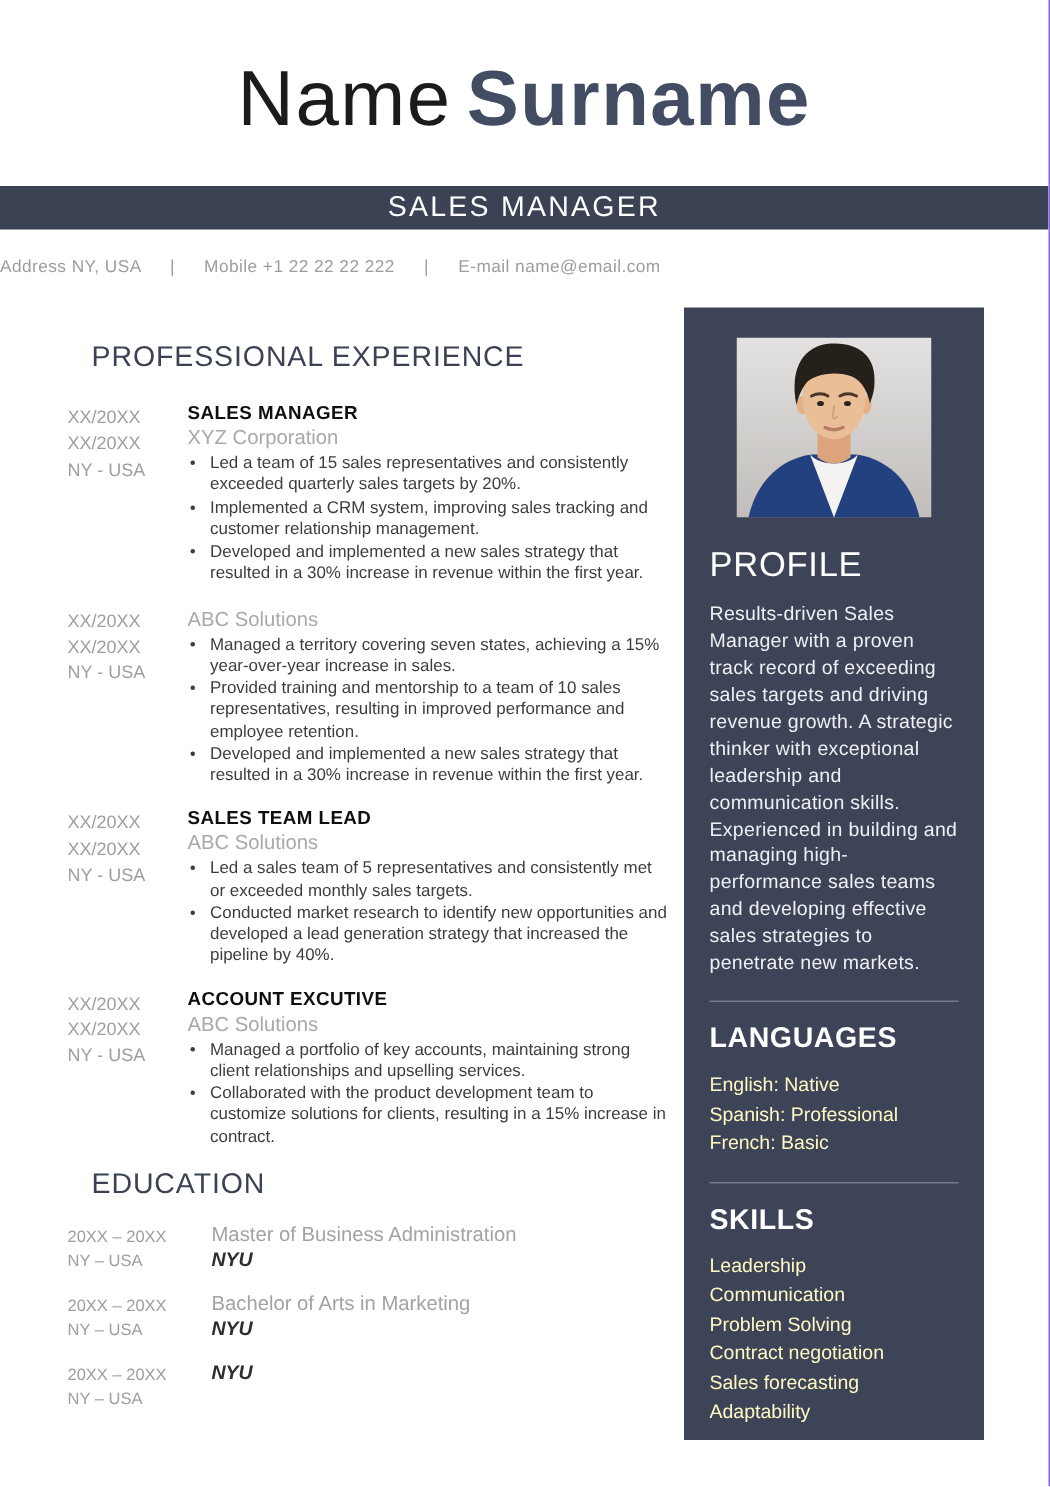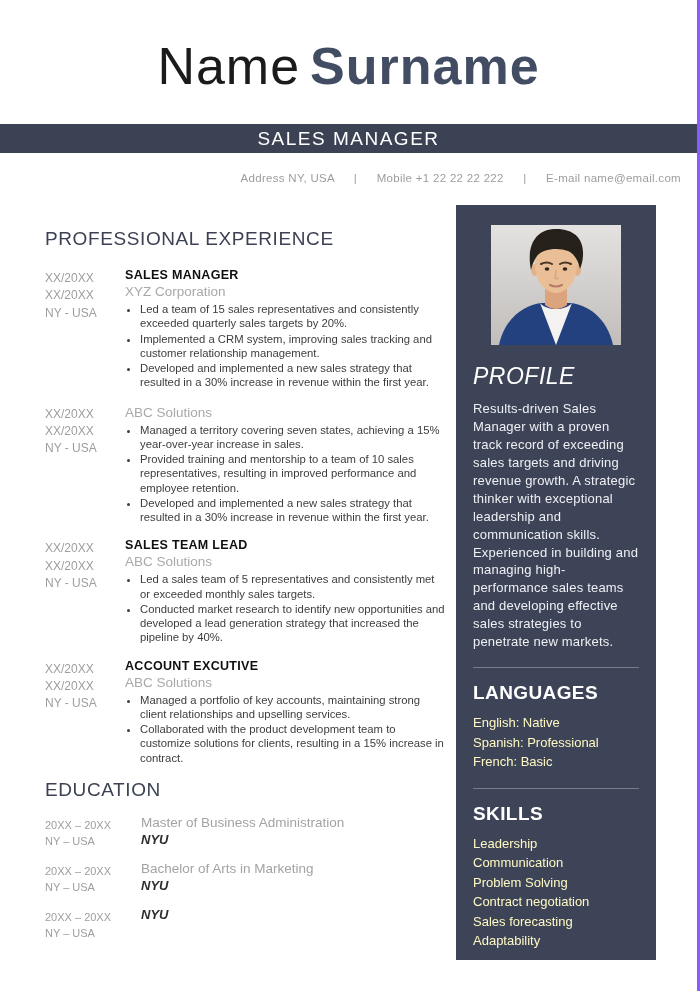--- a/index.html
+++ b/index.html
@@ -1,53 +1,53 @@
 <!DOCTYPE html>
 <html><head>
 <meta charset="utf-8">
 <style>
   html,body{margin:0;padding:0;background:#ffffff;}
   .page{
     position:relative;width:700px;height:991px;background:#ffffff;
     font-family:"Liberation Sans", sans-serif;overflow:hidden;
-    border-right:3px solid #8b5cf6;box-sizing:border-box;
+    border-right:1px solid #8b5cf6;box-sizing:border-box;
   }
   
   .name-block{position:absolute;top:36px;left:0;right:0;text-align:center;font-size:52px;letter-spacing:1px;}
   .name-first{font-weight:300;color:#1b1b1b;}
   .name-last{font-weight:700;color:#424d63;margin-left:10px;}
   .role-banner{
     position:absolute;top:124px;left:0;right:0;height:29px;background:#3b4254;
     color:#ffffff;text-align:center;font-size:19px;line-height:29px;letter-spacing:1.5px;font-weight:400;
   }
-  .contact-row{position:absolute;top:172px;left:0;right:16px;text-align:right;color:#9d9d9d;font-size:11.5px;letter-spacing:0.3px;}
+  .contact-row{position:absolute;top:172px;left:0;right:16px;text-align:left;color:#9d9d9d;font-size:11.5px;letter-spacing:0.3px;}
   .contact-row .sep{margin:0 16px;color:#9d9d9d;}
   
   .left-col{position:absolute;left:45px;top:228px;width:402px;}
-  .section-title{font-size:19px;font-weight:400;color:#3c4254;letter-spacing:0.6px;margin:0 0 18px 0;}
+  .section-title{font-size:19px;font-weight:400;color:#3c4254;letter-spacing:0.6px;margin:0 0 18px 16px;}
   .job{display:flex;margin-bottom:13px;}
   .job-dates{flex:none;width:66px;color:#9e9e9e;font-size:12px;line-height:1.45;padding-top:2px;}
   .job-body{flex:1;padding-left:14px;}
   .job-title{font-size:12.5px;font-weight:700;color:#0f0f0f;letter-spacing:0.3px;line-height:1.2;}
   .job-company{font-size:13.5px;color:#a9a9a9;margin:1px 0 2px 0;line-height:1.2;}
   .job-bullets{margin:0;padding-left:15px;}
   .job-bullets li{font-size:11.3px;color:#3d3d3d;line-height:1.26;margin-bottom:1px;}
   .edu-title{margin-top:10px;margin-bottom:14px;}
   .edu-entry{display:flex;margin-bottom:11px;}
   .edu-dates{flex:none;width:82px;color:#9e9e9e;font-size:11px;line-height:1.5;padding-top:2px;}
   .edu-body{flex:1;padding-left:14px;}
   .edu-degree{font-size:13.5px;color:#a3a3a3;line-height:1.25;}
   .edu-school{font-size:13px;color:#2e2e2e;font-weight:700;font-style:italic;line-height:1.3;}
   
   .sidebar{
     position:absolute;left:456px;top:205px;width:200px;height:755px;background:#3e4457;
     box-sizing:border-box;padding:20px 17px;color:#ffffff;
   }
   .portrait{display:block;margin:0 auto;}
-  .sb-profile-title{font-size:23px;font-weight:400;letter-spacing:0.5px;margin:18px 0 10px 0;color:#ffffff;font-style:italic;}
+  .sb-profile-title{font-size:23px;font-weight:400;letter-spacing:0.5px;margin:18px 0 10px 0;color:#ffffff;}
   .sb-text{font-size:13px;line-height:1.38;color:#eef0f4;letter-spacing:0.2px;}
   .sb-sep{border:none;border-top:1px solid rgba(255,255,255,0.3);margin:16px 0 14px 0;}
   .sb-heading{font-size:19px;font-weight:700;letter-spacing:0.4px;margin:0 0 9px 0;color:#ffffff;}
   .sb-list div{font-size:13px;line-height:1.5;color:#fef9c3;}
 </style>
 </head>
 <body>
 
 <div class="page">
 

